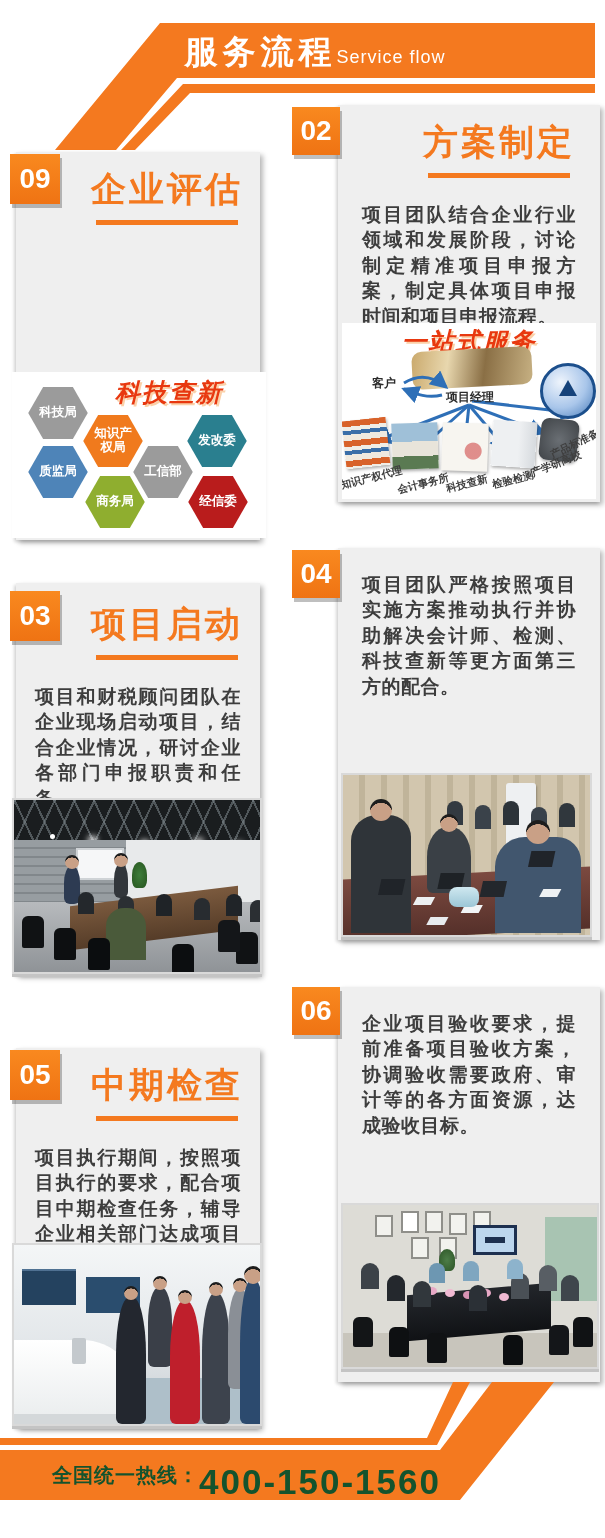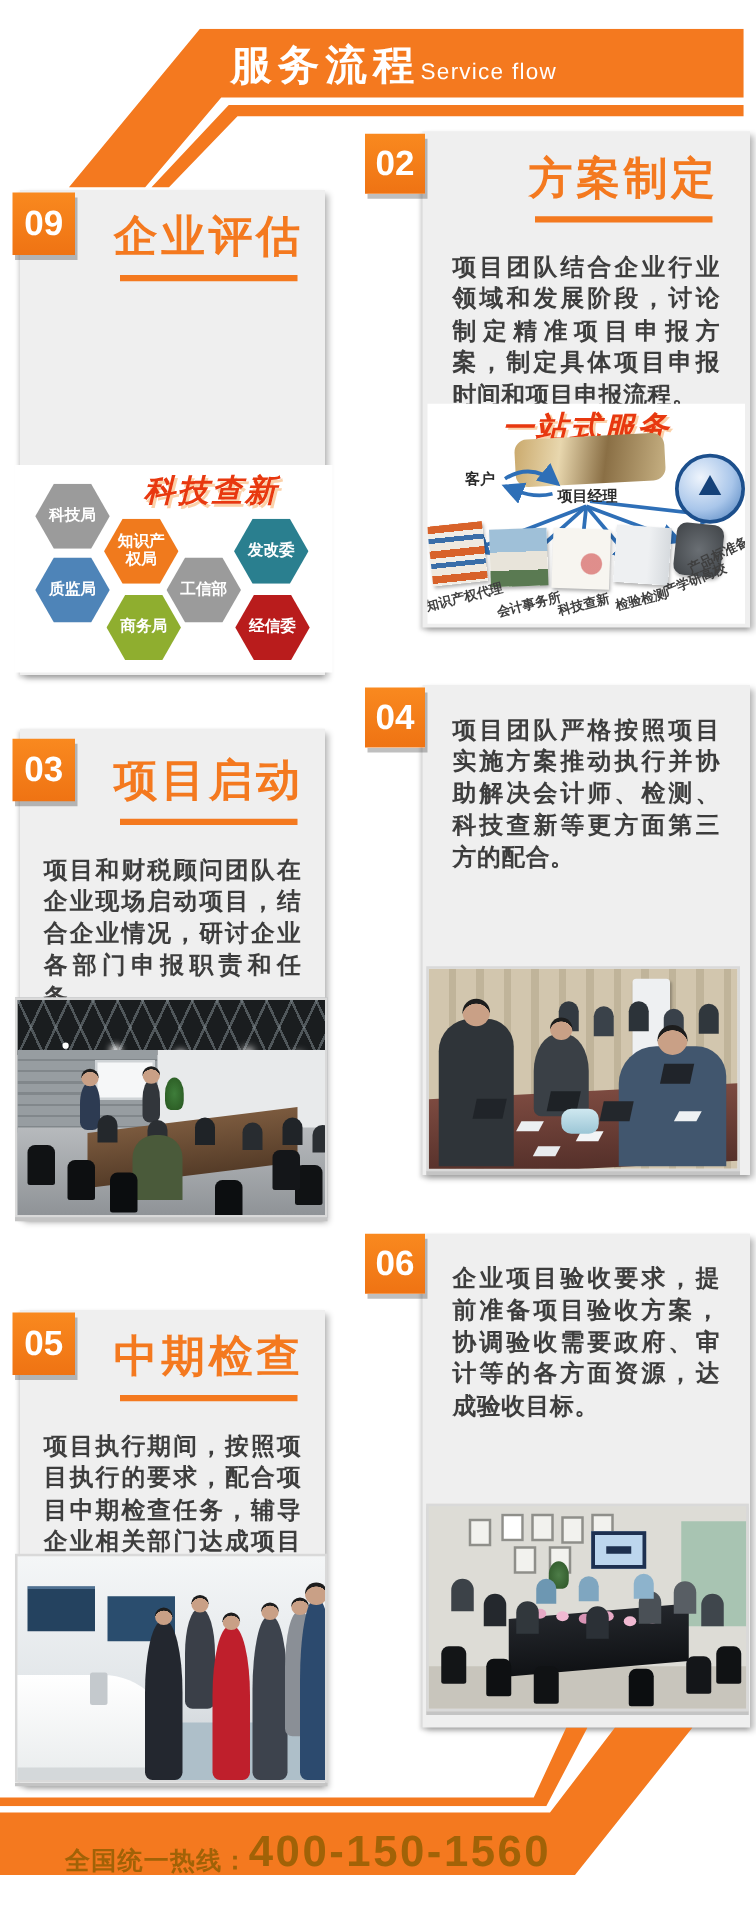--- a/index.html
+++ b/index.html
@@ -48,21 +48,21 @@
   .ab{position:absolute;}
   .person{position:absolute;border-radius:45% 45% 6px 6px;}
   .person i{position:absolute;left:50%;top:-11px;transform:translateX(-50%);width:14px;height:14px;border-radius:50%;
             background:radial-gradient(circle at 50% 70%,#c9a086 60%,#1d1d1d 62%);}
   
   .ftr{position:absolute;left:0;top:1370px;width:605px;height:168px;}
   .ftr-band{position:absolute;inset:0;background:#f4791f;
     clip-path:polygon(0px 80px,440px 80px,492px 12px,554px 12px,460px 130px,0px 130px);}
   .ftr-stripe{position:absolute;inset:0;background:#f4791f;
     clip-path:polygon(0px 68px,427px 68px,453px 12px,470px 12px,437px 75px,0px 75px);}
-  .hotline{position:absolute;left:52px;top:92px;color:#a16207;display:flex;align-items:flex-end;white-space:nowrap;}
+  .hotline{position:absolute;left:52px;top:92px;color:#14532d;display:flex;align-items:flex-start;white-space:nowrap;}
   .hotline .lbl{font-size:20px;font-weight:bold;letter-spacing:1px;}
   .hotline .num{font-size:35px;font-weight:bold;letter-spacing:2px;}
 </style>
 </head>
 <body>
 
 <div class="page">
 
   <div class="hdr-band"></div>
   <div class="hdr-stripe"></div>

